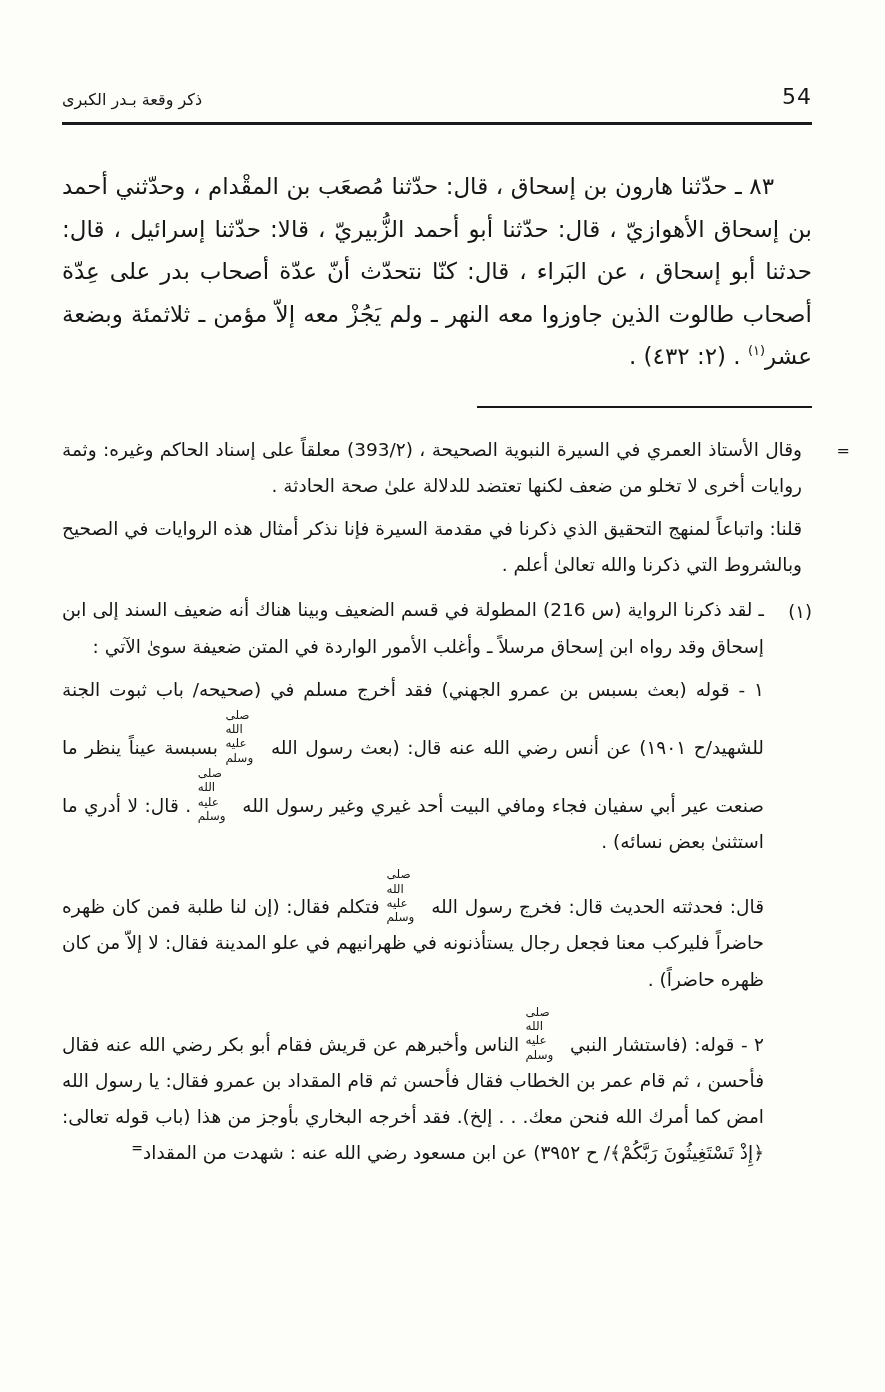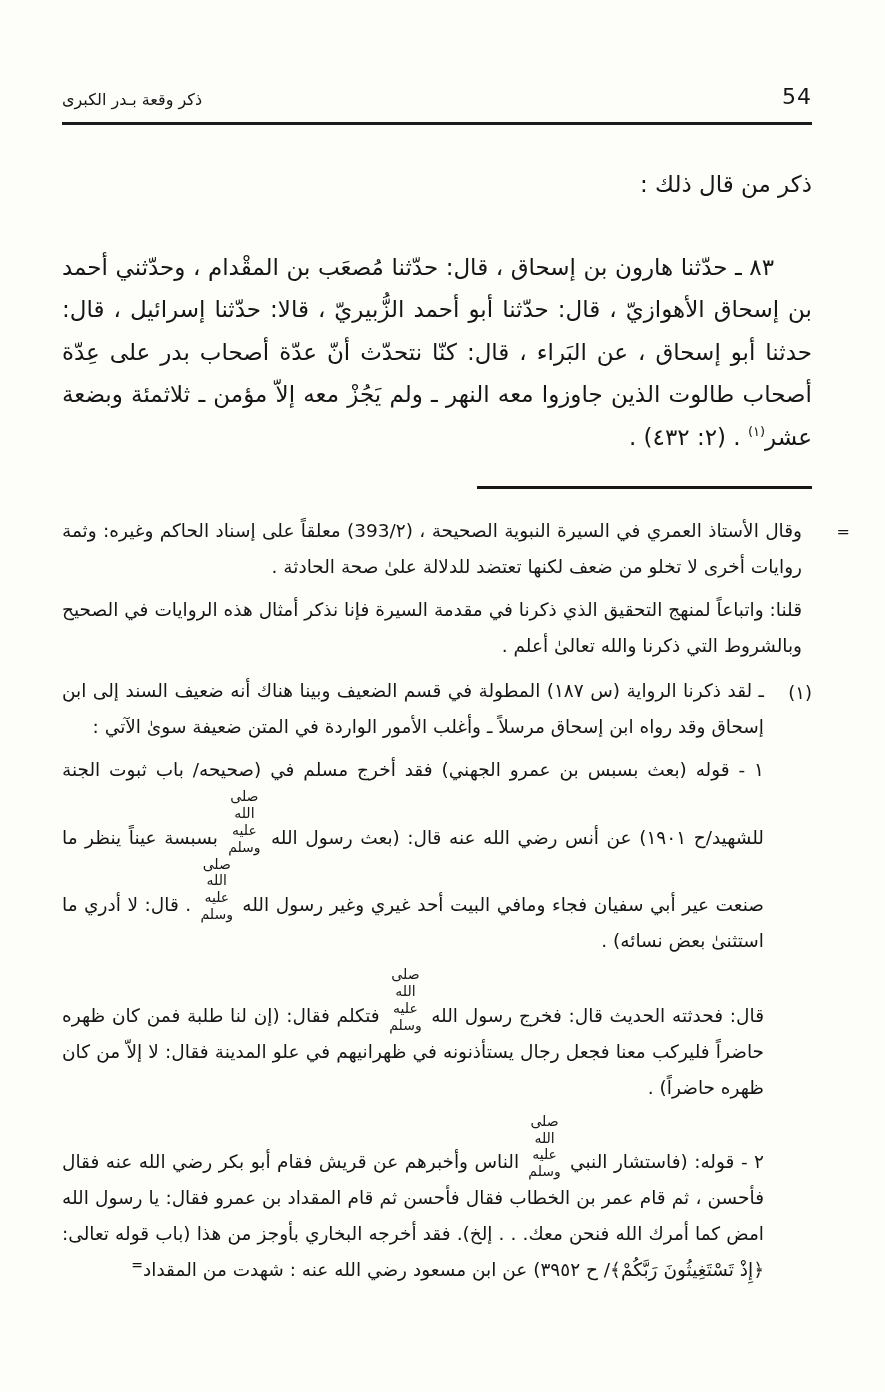--- a/index.html
+++ b/index.html
@@ -52,54 +52,53 @@
   .note1 { padding-right: 48px; margin-top: 9px; }
   .note1mark { position: absolute; right: 0; top: 2px; font-size: 18px; }
   .fnp { margin: 0 0 7px 0; }
   .fnp:last-child { margin-bottom: 0; }
   .endmark { font-size: 14px; vertical-align: 6px; }
 
   
   .saw {
     display: inline-block;
     width: 38px;
-    font-size: 14px;
+    font-size: 12px;
     line-height: 1.2;
-    text-align: center;
+    text-align: left;
     vertical-align: -8px;
     word-spacing: 1px;
   }
 </style>
 </head>
 <body>
 
 <div class="page">
 
   <div class="hdr">
     <span class="pgnum">54</span>
     <span class="title">ذكر وقعة بـدر الكبرى</span>
   </div>
 
   <div class="bodytxt">
-    <p class="sechead">ذكر من قال ذلك :</p>
     <p class="hadith"><span>٨٣ ـ حدّثنا هارون بن إسحاق ، قال: حدّثنا مُصعَب بن المقْدام ، وحدّثني أحمد بن إسحاق الأهوازيّ ، قال: حدّثنا أبو أحمد الزُّبيريّ ، قالا: حدّثنا إسرائيل ، قال: حدثنا أبو إسحاق ، عن البَراء ، قال: كنّا نتحدّث أنّ عدّة أصحاب بدر على عِدّة أصحاب طالوت الذين جاوزوا معه النهر ـ ولم يَجُزْ معه إلاّ مؤمن ـ ثلاثمئة وبضعة عشر</span><span class="fnref">(١)</span><span> . (٢: ٤٣٢) .</span></p>
   </div>
 
   <div class="fnsep"></div>
 
   <div class="fns">
 
     <div class="fnblock cont">
       <span class="contmark">=</span>
       <p class="fnp">وقال الأستاذ العمري في السيرة النبوية الصحيحة ، (393/٢) معلقاً على إسناد الحاكم وغيره: وثمة روايات أخرى لا تخلو من ضعف لكنها تعتضد للدلالة علىٰ صحة الحادثة .</p>
       <p class="fnp">قلنا: واتباعاً لمنهج التحقيق الذي ذكرنا في مقدمة السيرة فإنا نذكر أمثال هذه الروايات في الصحيح وبالشروط التي ذكرنا والله تعالىٰ أعلم .</p>
     </div>
 
     <div class="fnblock note1">
       <span class="note1mark">(١)</span>
-      <p class="fnp"><span>ـ لقد ذكرنا الرواية (س ١٨٧) المطولة في قسم الضعيف وبينا هناك أنه ضعيف السند إلى ابن إسحاق وقد رواه ابن إسحاق مرسلاً ـ وأغلب الأمور الواردة في المتن ضعيفة سوىٰ الآتي :</span></p>
+      <p class="fnp"><span>ـ لقد ذكرنا الرواية (س 216) المطولة في قسم الضعيف وبينا هناك أنه ضعيف السند إلى ابن إسحاق وقد رواه ابن إسحاق مرسلاً ـ وأغلب الأمور الواردة في المتن ضعيفة سوىٰ الآتي :</span></p>
       <p class="fnp"><span>١ - قوله (بعث بسبس بن عمرو الجهني) فقد أخرج مسلم في (صحيحه/ باب ثبوت الجنة للشهيد/ح ١٩٠١) عن أنس رضي الله عنه قال: (بعث رسول الله <span class="saw">صلى الله عليه وسلم</span> بسبسة عيناً ينظر ما صنعت عير أبي سفيان فجاء ومافي البيت أحد غيري وغير رسول الله <span class="saw">صلى الله عليه وسلم</span> . قال: لا أدري ما استثنىٰ بعض نسائه) .</span></p>
       <p class="fnp"><span>قال: فحدثته الحديث قال: فخرج رسول الله <span class="saw">صلى الله عليه وسلم</span> فتكلم فقال: (إن لنا طلبة فمن كان ظهره حاضراً فليركب معنا فجعل رجال يستأذنونه في ظهرانيهم في علو المدينة فقال: لا إلاّ من كان ظهره حاضراً) .</span></p>
       <p class="fnp"><span>٢ - قوله: (فاستشار النبي <span class="saw">صلى الله عليه وسلم</span> الناس وأخبرهم عن قريش فقام أبو بكر رضي الله عنه فقال فأحسن ، ثم قام عمر بن الخطاب فقال فأحسن ثم قام المقداد بن عمرو فقال: يا رسول الله امض كما أمرك الله فنحن معك. . . إلخ). فقد أخرجه البخاري بأوجز من هذا (باب قوله تعالى: ﴿إِذْ تَسْتَغِيثُونَ رَبَّكُمْ﴾/ ح ٣٩٥٢) عن ابن مسعود رضي الله عنه : شهدت من المقداد</span><span class="endmark">=</span></p>
     </div>
 
   </div>
 </div>
 
 </body></html>

